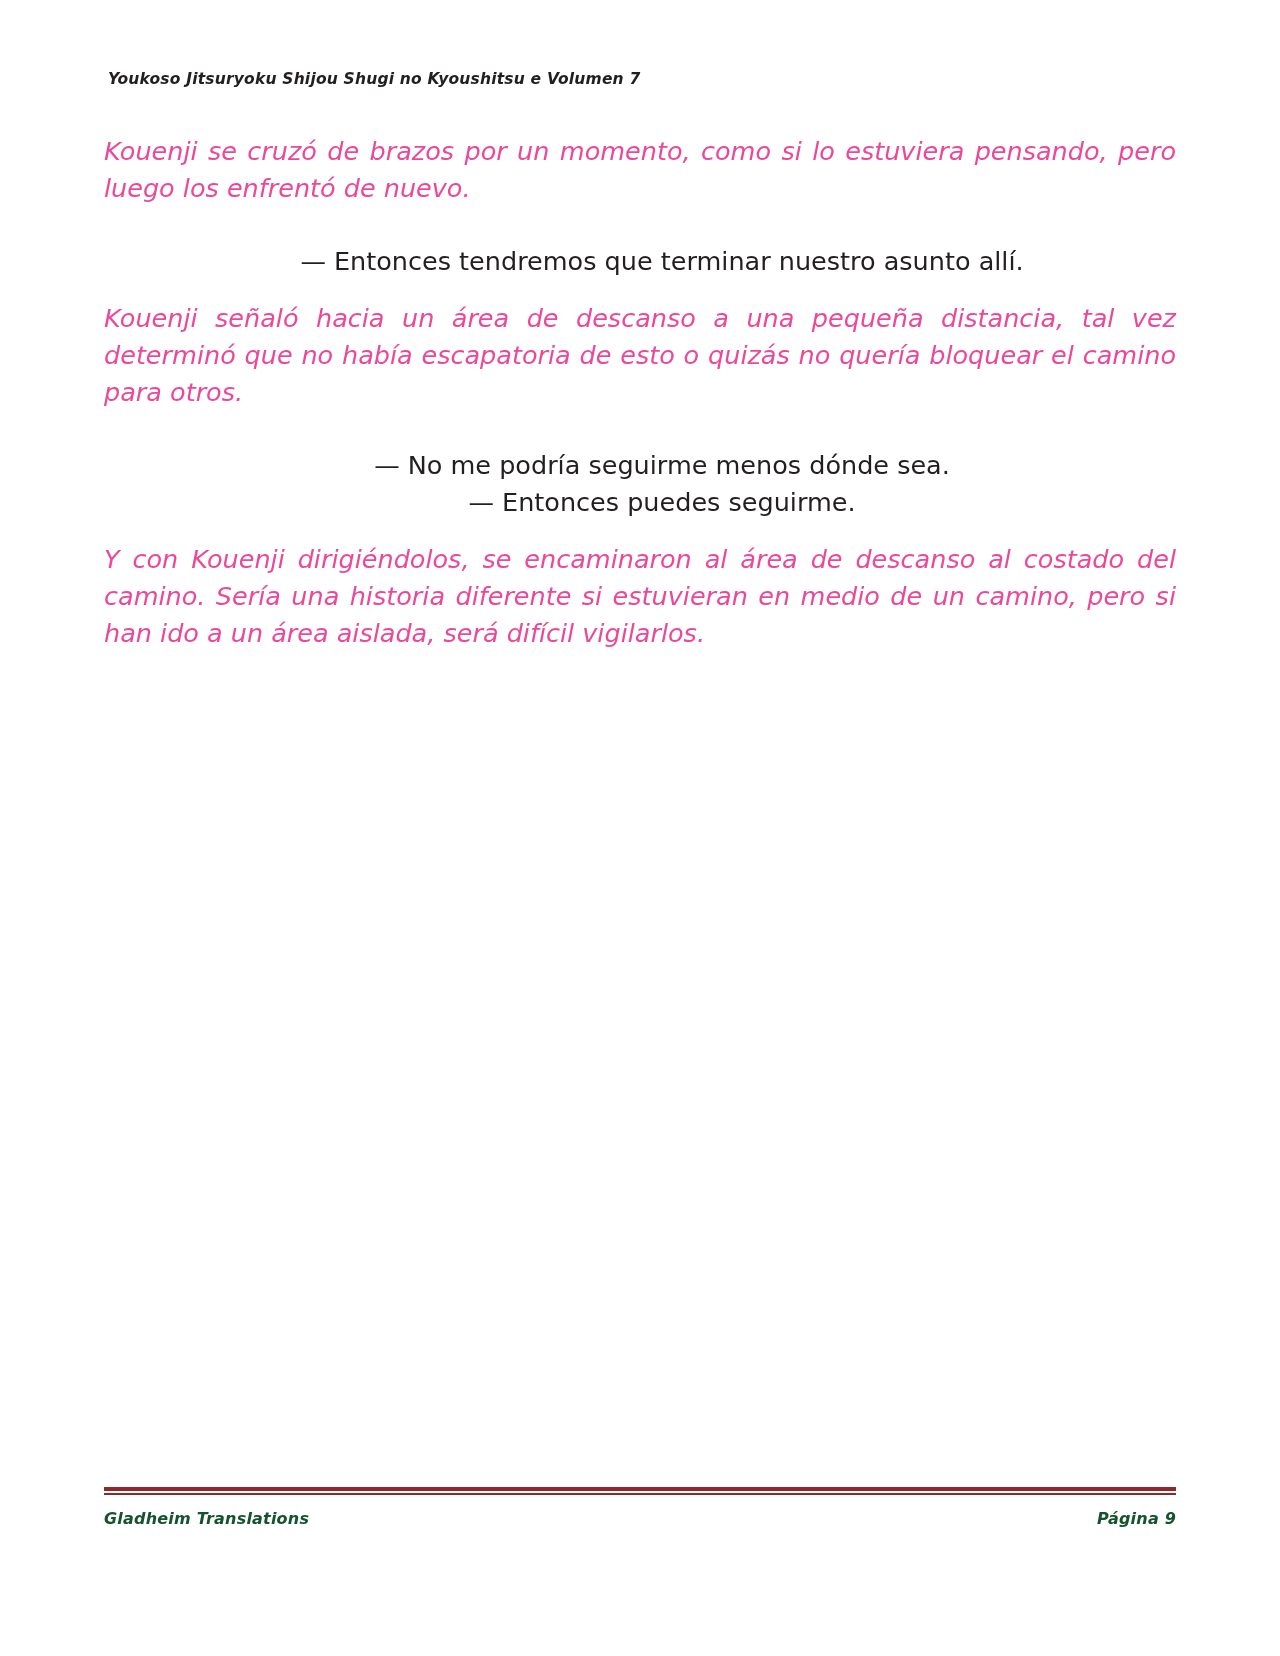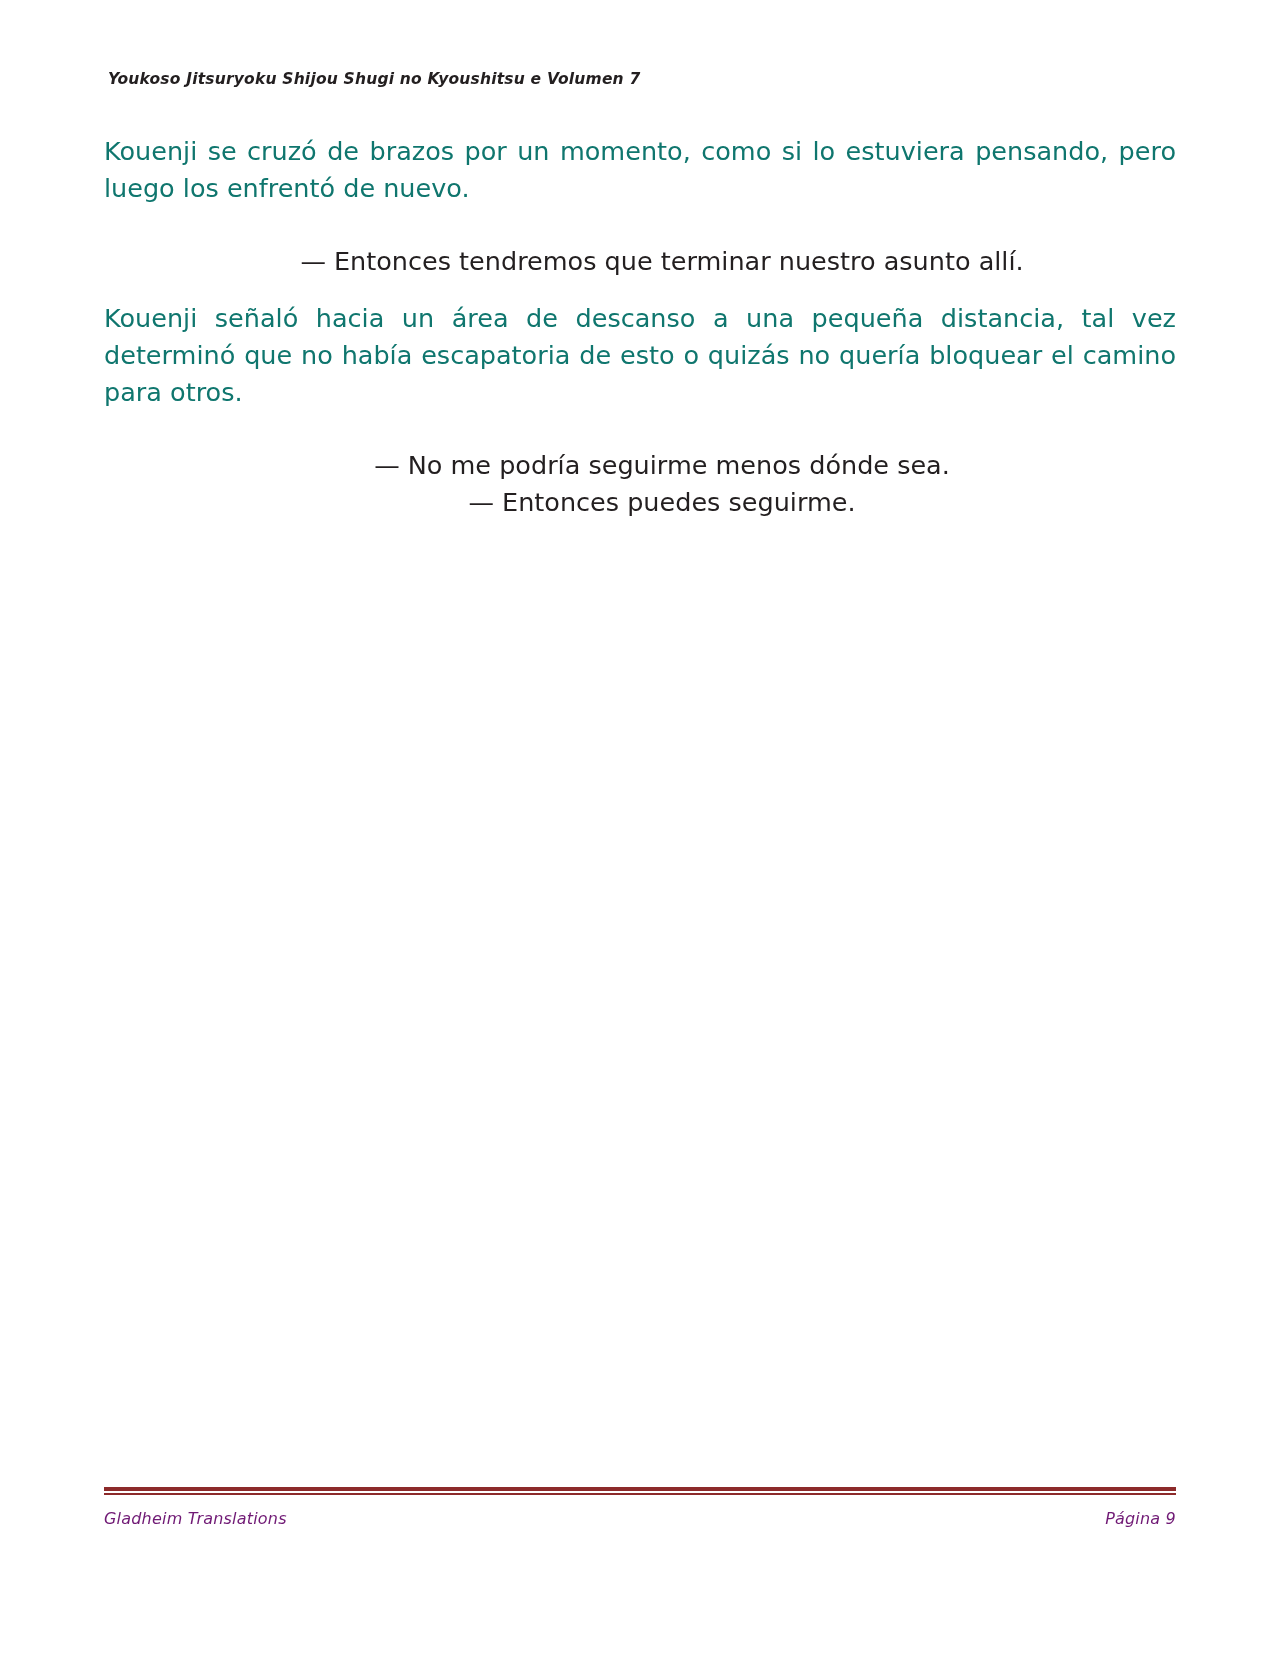--- a/index.html
+++ b/index.html
@@ -38,24 +38,25 @@
   
   .content {
     position: absolute;
     top: 133px;
     left: 104px;
     width: 1072px;
   }
   .para {
     font-size: 25.5px;
     line-height: 1.45;
-    color: #0f766e;
+    color: #ec4899;
     text-align: justify;
     text-justify: inter-word;
     margin: 0 0 16px 0;
+    font-style: italic;
   }
   .dialogue {
     font-size: 25.5px;
     line-height: 1.45;
     color: #231f20;
     margin: 0 0 0 0;
     padding-left: 44px;
     text-align: center;
   }
   .block-gap {
@@ -79,24 +80,24 @@
     background: #8c2a2a;
   }
   .footer-row {
     display: flex;
     justify-content: space-between;
     align-items: baseline;
     margin-top: 14px;
   }
   .footer-left, .footer-right {
     font-family: "DejaVu Sans", sans-serif;
-    font-weight: normal;
+    font-weight: bold;
     font-style: italic;
     font-size: 16px;
-    color: #701a75;
+    color: #14532d;
     letter-spacing: 0.2px;
   }
 </style>
 </head>
 <body>
 
 <div class="page">
 
   <div class="header">
     <div class="header-title">Youkoso Jitsuryoku Shijou Shugi no Kyoushitsu e Volumen 7</div>
@@ -110,20 +111,21 @@
     <p class="dialogue">— Entonces tendremos que terminar nuestro asunto allí.</p>
     <div class="block-gap"></div>
 
     <p class="para">Kouenji señaló hacia un área de descanso a una pequeña distancia, tal vez determinó que no había escapatoria de esto o quizás no quería bloquear el camino para otros.</p>
 
     <div class="block-gap"></div>
     <p class="dialogue">— No me podría seguirme menos dónde sea.</p>
     <p class="dialogue">— Entonces puedes seguirme.</p>
     <div class="block-gap"></div>
 
+    <p class="para">Y con Kouenji dirigiéndolos, se encaminaron al área de descanso al costado del camino. Sería una historia diferente si estuvieran en medio de un camino, pero si han ido a un área aislada, será difícil vigilarlos.</p>
 
     <div class="block-gap"></div>
 
   </div>
 
   <div class="footer">
     <div class="footer-rule-top"></div>
     <div class="footer-rule-bottom"></div>
     <div class="footer-row">
       <div class="footer-left">Gladheim Translations</div>

